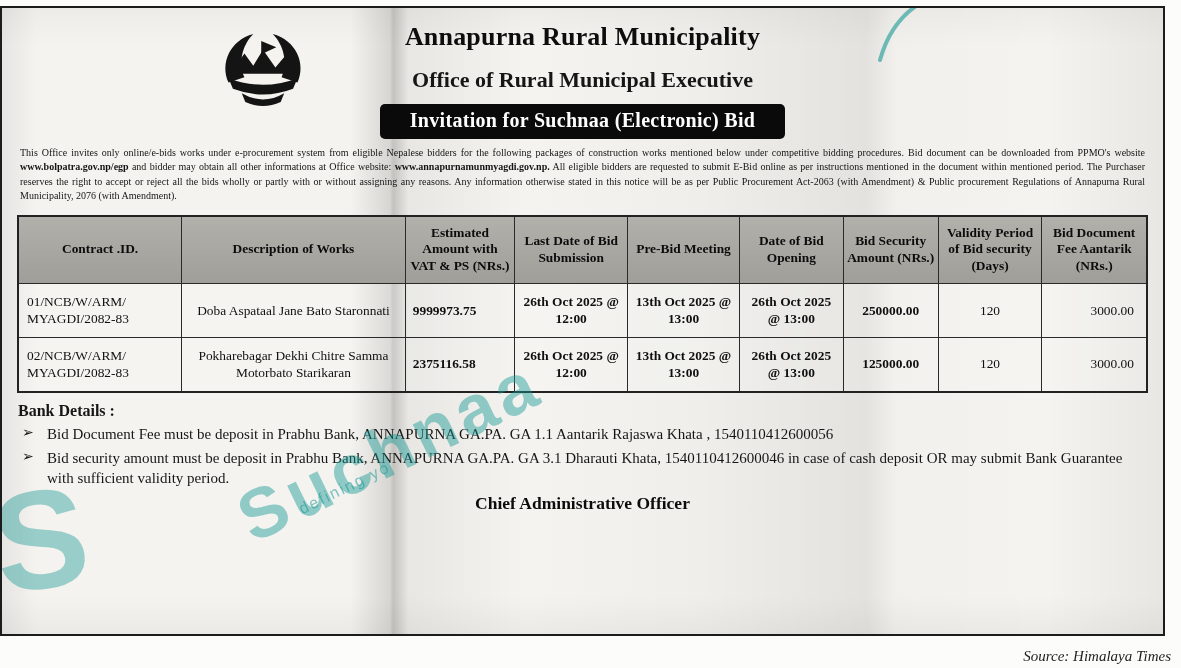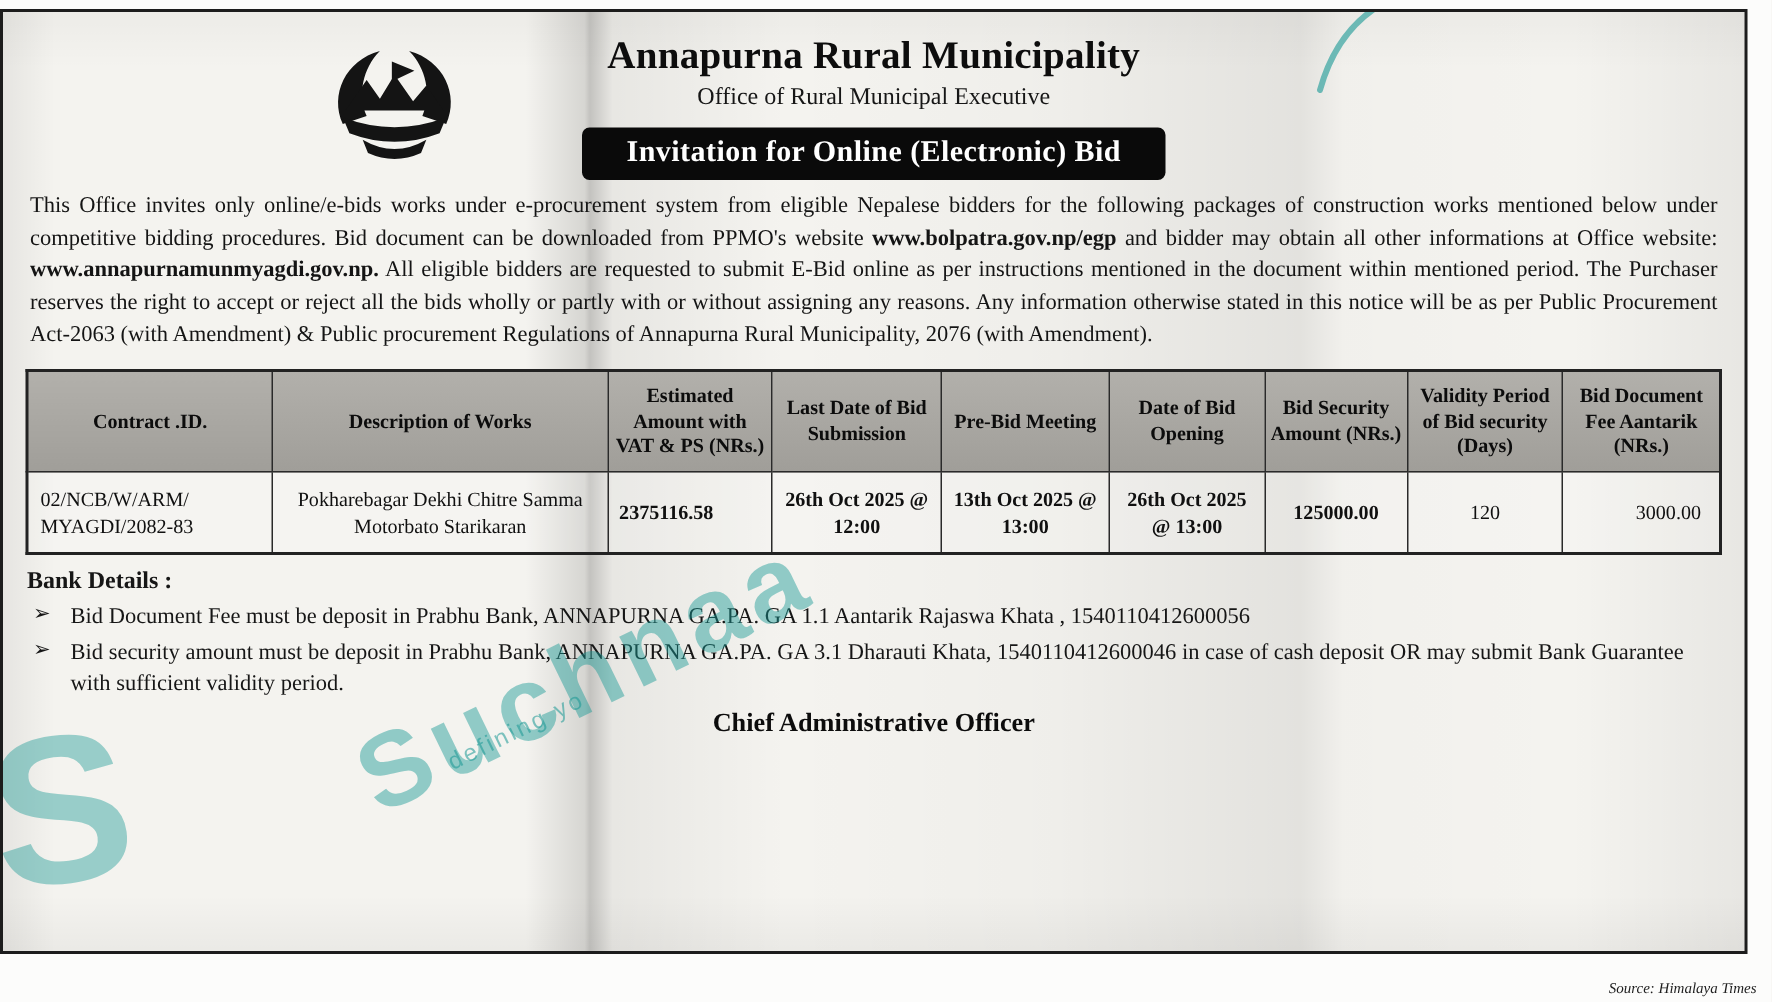--- a/index.html
+++ b/index.html
@@ -19,30 +19,30 @@
         rgba(0,0,0,0) 30%, rgba(0,0,0,0.12) 33.4%, rgba(0,0,0,0.20) 33.7%, rgba(0,0,0,0.05) 35%,
         rgba(0,0,0,0) 45%, rgba(0,0,0,0.02) 60%,
         rgba(0,0,0,0.07) 74.5%, rgba(0,0,0,0.01) 77%,
         rgba(0,0,0,0) 90%, rgba(0,0,0,0.05) 100%),
       linear-gradient(180deg, rgba(0,0,0,0.03) 0%, rgba(0,0,0,0) 6%, rgba(0,0,0,0) 94%, rgba(0,0,0,0.04) 100%),
       #f4f3ef;
   }
   .logo{position:absolute;left:212px;top:18px;width:98px;height:84px;}
   .header{text-align:center;padding-top:14px;position:relative;z-index:2;}
   .title{font-size:26px;font-weight:bold;color:#0d0d0d;letter-spacing:.2px;}
-  .subtitle{font-size:16px;font-weight:normal;margin-top:4px;}
+  .subtitle{font-size:22px;font-weight:bold;margin-top:15px;}
   .address{font-size:15px;font-weight:bold;margin-top:3px;}
   .banner{
     display:inline-block;margin-top:11px;background:#0a0a0a;color:#fff;
     font-size:20px;font-weight:bold;padding:5px 30px 7px;border-radius:5px;
     letter-spacing:.3px;
   }
   .pubdate{margin-top:10px;font-size:15px;font-weight:bold;}
   .body-par{
-    margin:7px 18px 0;font-size:15px;line-height:1.44;text-align:justify;
+    margin:7px 18px 0;font-size:10px;line-height:1.44;text-align:justify;
     color:#141414;position:relative;z-index:2;
   }
   .body-par b{font-weight:bold;}
   table.bid-table{
     border-collapse:collapse;margin:11px 15px 0;width:calc(100% - 30px);
     font-size:13.4px;position:relative;z-index:2;table-layout:fixed;
     border:2px solid #222;
   }
   .bid-table th{
     background:linear-gradient(180deg,#b2b0ab,#a09e99);
@@ -60,21 +60,21 @@
   .bid-table td.c-fee{text-align:right;padding-right:12px;}
   .bank{margin:9px 16px 0;position:relative;z-index:2;}
   .bank-title{font-weight:bold;font-size:16px;}
   .bank-item{display:flex;gap:9px;font-size:15px;line-height:1.35;margin-top:4px;padding-left:4px;}
   .bank-item .bullet{flex:0 0 16px;font-size:14px;}
   .signature{
     text-align:center;margin:5px 26px 0;font-size:17.5px;font-weight:bold;
     position:relative;z-index:2;color:#0c0c0c;
   }
   .credit{
-    position:absolute;right:10px;bottom:3px;font-size:10px;font-style:italic;
+    position:absolute;right:10px;bottom:3px;font-size:15px;font-style:italic;
     color:#1e1e1e;font-family:"Liberation Serif",serif;
   }
   
   .wm{position:absolute;pointer-events:none;z-index:5;color:rgba(23,152,148,0.45);}
   .wm-main{
     left:258px;top:470px;transform:rotate(-26deg);transform-origin:left bottom;
     font-size:70px;font-weight:bold;letter-spacing:5px;font-family:"Liberation Sans",sans-serif;
     white-space:nowrap;
   }
   .wm-tag{
@@ -101,21 +101,21 @@
       <path d="M18 54 L34 31 L44 45 L55 27 L69 47 L79 35 L92 54 Z" fill="#141414"></path>
       <path d="M16 59 Q55 74 94 59 L89 71 Q55 84 21 71 Z" fill="#141414"></path>
       <path d="M31 76 Q55 90 79 76 L75 86 Q55 95 35 86 Z" fill="#141414"></path>
     </svg>
   </span>
 
   <div class="header">
     <div class="title">Annapurna Rural Municipality</div>
     <div class="subtitle">Office of Rural Municipal Executive</div>
     <div>
-      <span class="banner">Invitation for Online (Electronic) Bid</span>
+      <span class="banner">Invitation for Suchnaa (Electronic) Bid</span>
     </div>
   </div>
 
   <p class="body-par"><span>This Office invites only online/e-bids works under e-procurement system from eligible Nepalese bidders for the following packages of construction works mentioned below under competitive bidding procedures. Bid document can be downloaded from PPMO's website </span><b>www.bolpatra.gov.np/egp</b><span> and bidder may obtain all other informations at Office website: </span><b>www.annapurnamunmyagdi.gov.np.</b><span> All eligible bidders are requested to submit E-Bid online as per instructions mentioned in the document within mentioned period. The Purchaser reserves the right to accept or reject all the bids wholly or partly with or without assigning any reasons. Any information otherwise stated in this notice will be as per Public Procurement Act-2063 (with Amendment) &amp; Public procurement Regulations of Annapurna Rural Municipality, 2076 (with Amendment).</span></p>
 
   <table class="bid-table">
     <colgroup>
       <col style="width:14.5%">
         <col style="width:19.8%">
         <col style="width:9.7%">
@@ -133,20 +133,31 @@
         <th>Estimated Amount with VAT &amp; PS (NRs.)</th>
         <th>Last Date of Bid Submission</th>
         <th>Pre-Bid Meeting</th>
         <th>Date of Bid Opening</th>
         <th>Bid Security Amount (NRs.)</th>
         <th>Validity Period of Bid security (Days)</th>
         <th>Bid Document Fee Aantarik (NRs.)</th>
       </tr>
     </thead>
     <tbody>
+      <tr>
+        <td class="c-id">01/NCB/W/ARM/ MYAGDI/2082-83</td>
+        <td>Doba Aspataal Jane Bato Staronnati</td>
+        <td class="c-amt">9999973.75</td>
+        <td class="c-date">26th Oct 2025 @ 12:00</td>
+        <td class="c-date">13th Oct 2025 @ 13:00</td>
+        <td class="c-date">26th Oct 2025 @ 13:00</td>
+        <td class="c-sec">250000.00</td>
+        <td>120</td>
+        <td class="c-fee">3000.00</td>
+      </tr>
       <tr>
         <td class="c-id">02/NCB/W/ARM/ MYAGDI/2082-83</td>
         <td>Pokharebagar Dekhi Chitre Samma Motorbato Starikaran</td>
         <td class="c-amt">2375116.58</td>
         <td class="c-date">26th Oct 2025 @ 12:00</td>
         <td class="c-date">13th Oct 2025 @ 13:00</td>
         <td class="c-date">26th Oct 2025 @ 13:00</td>
         <td class="c-sec">125000.00</td>
         <td>120</td>
         <td class="c-fee">3000.00</td>

